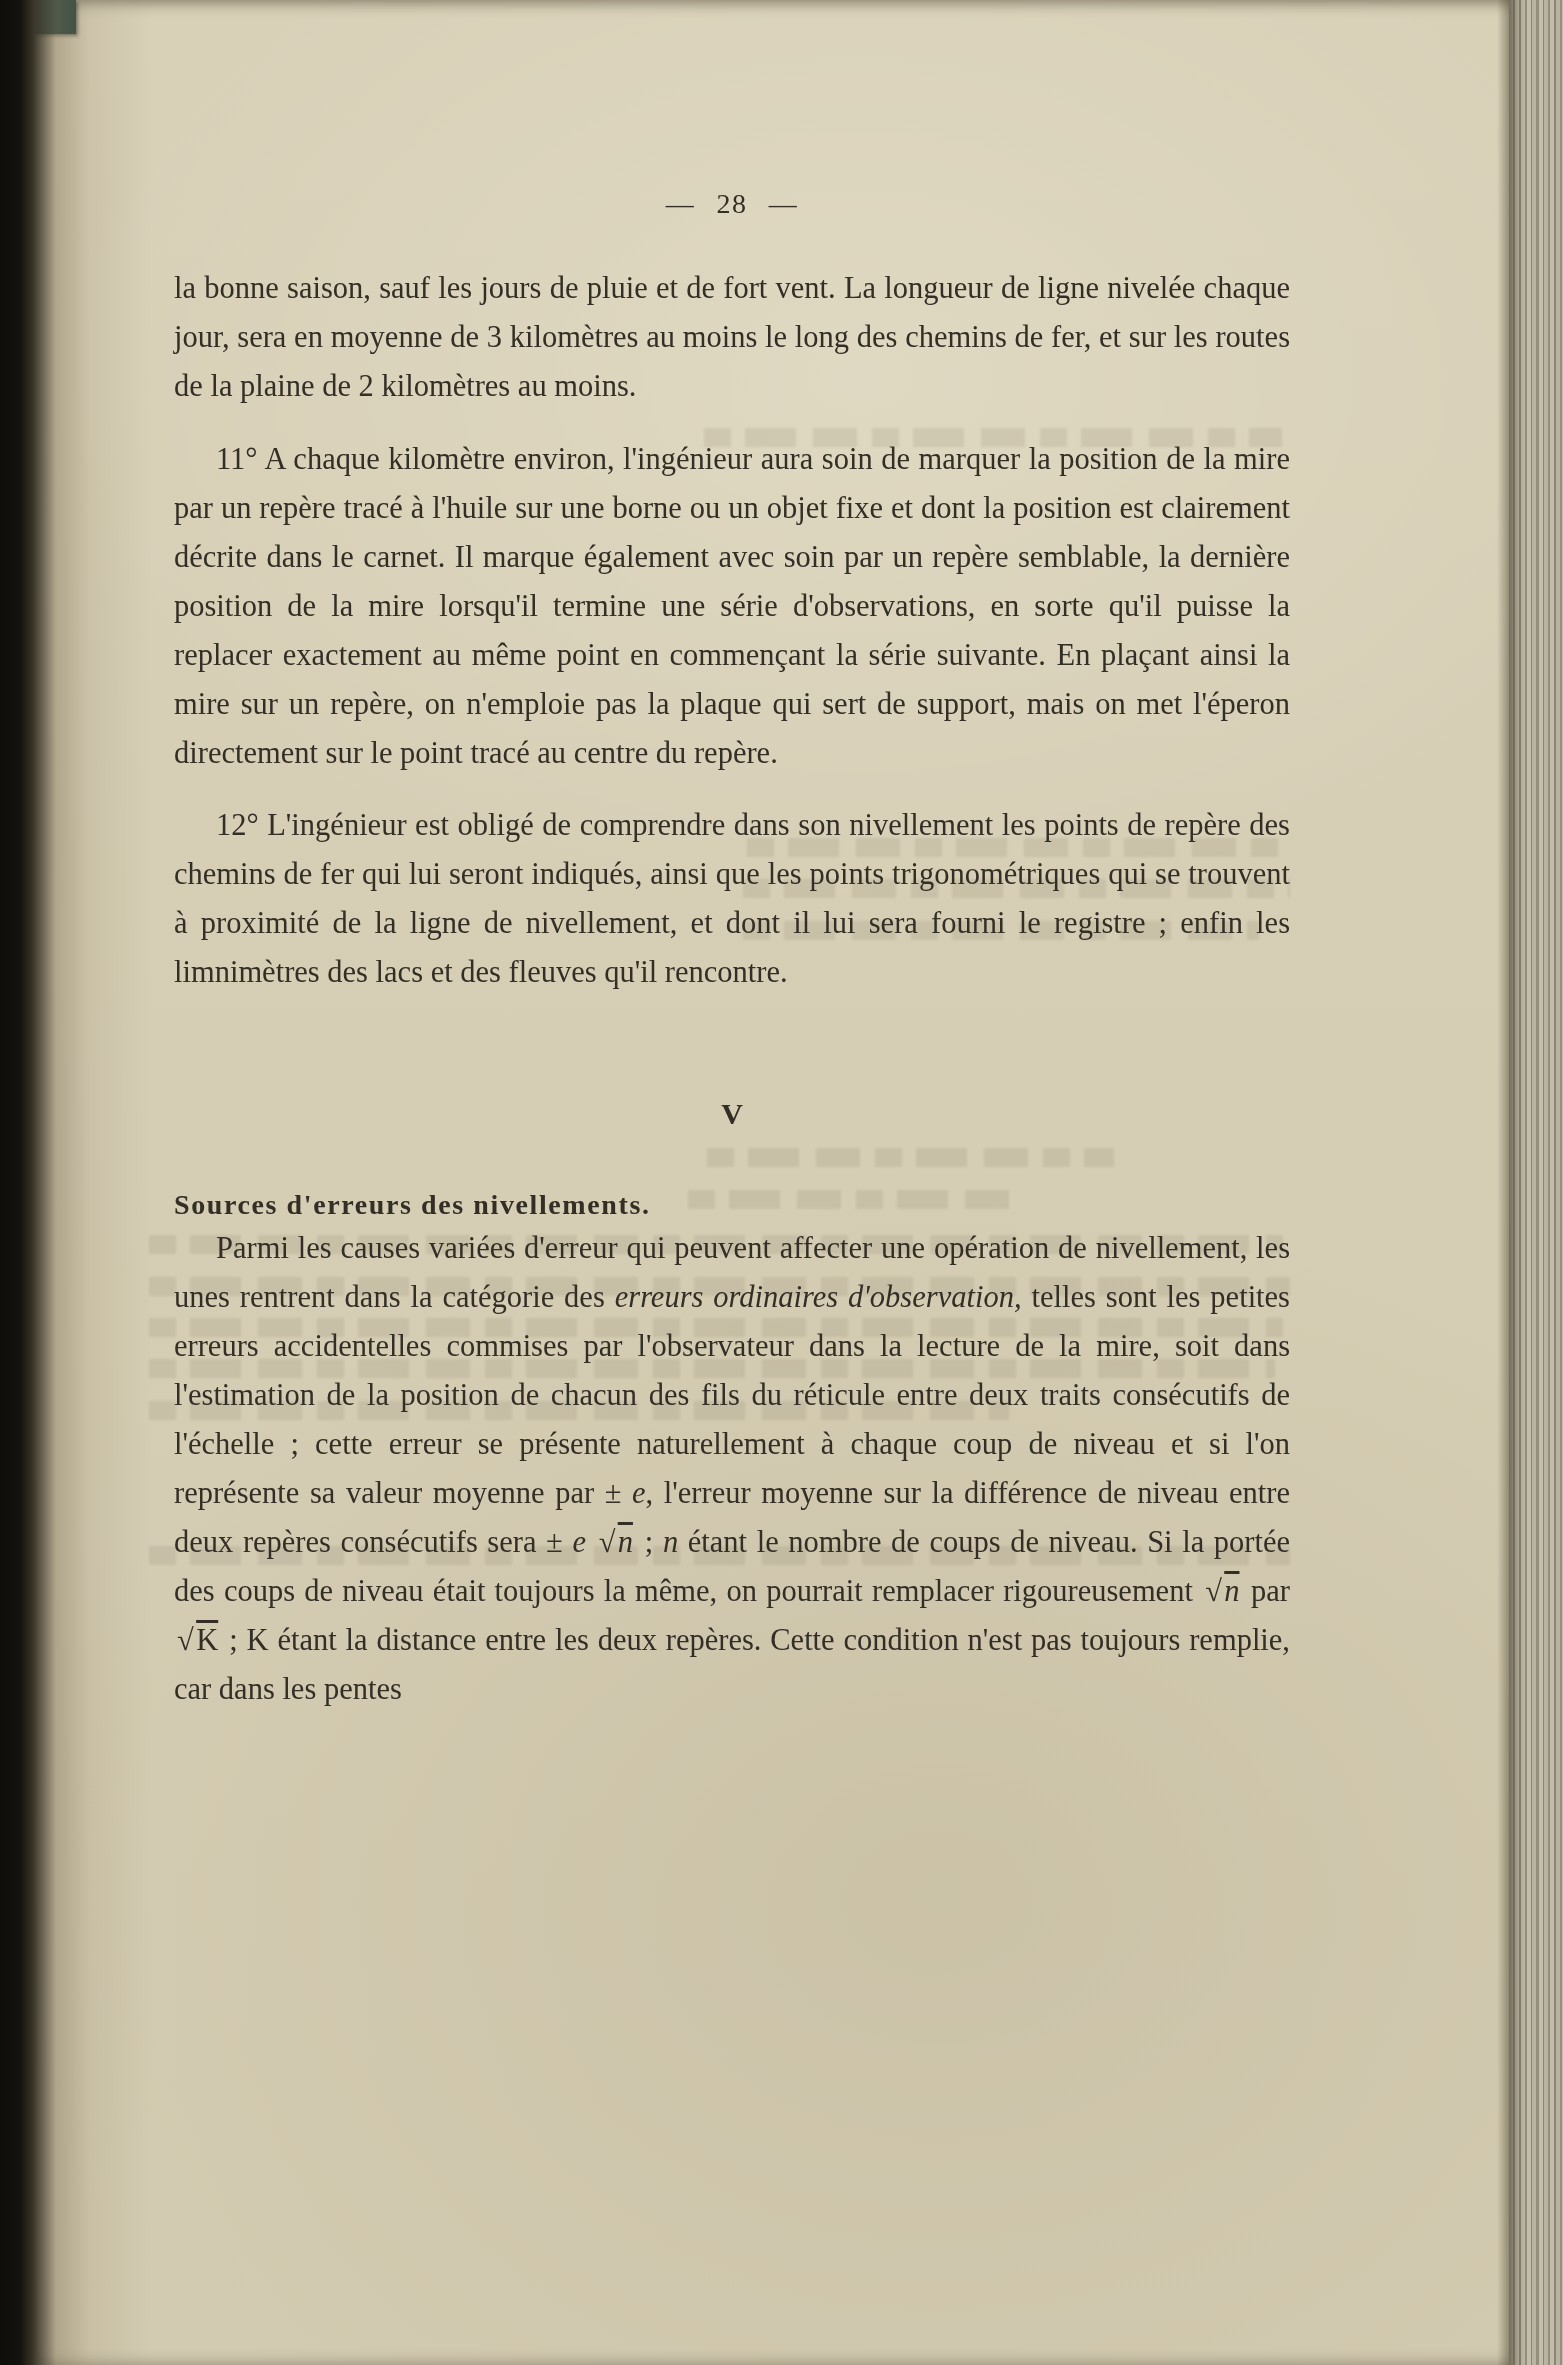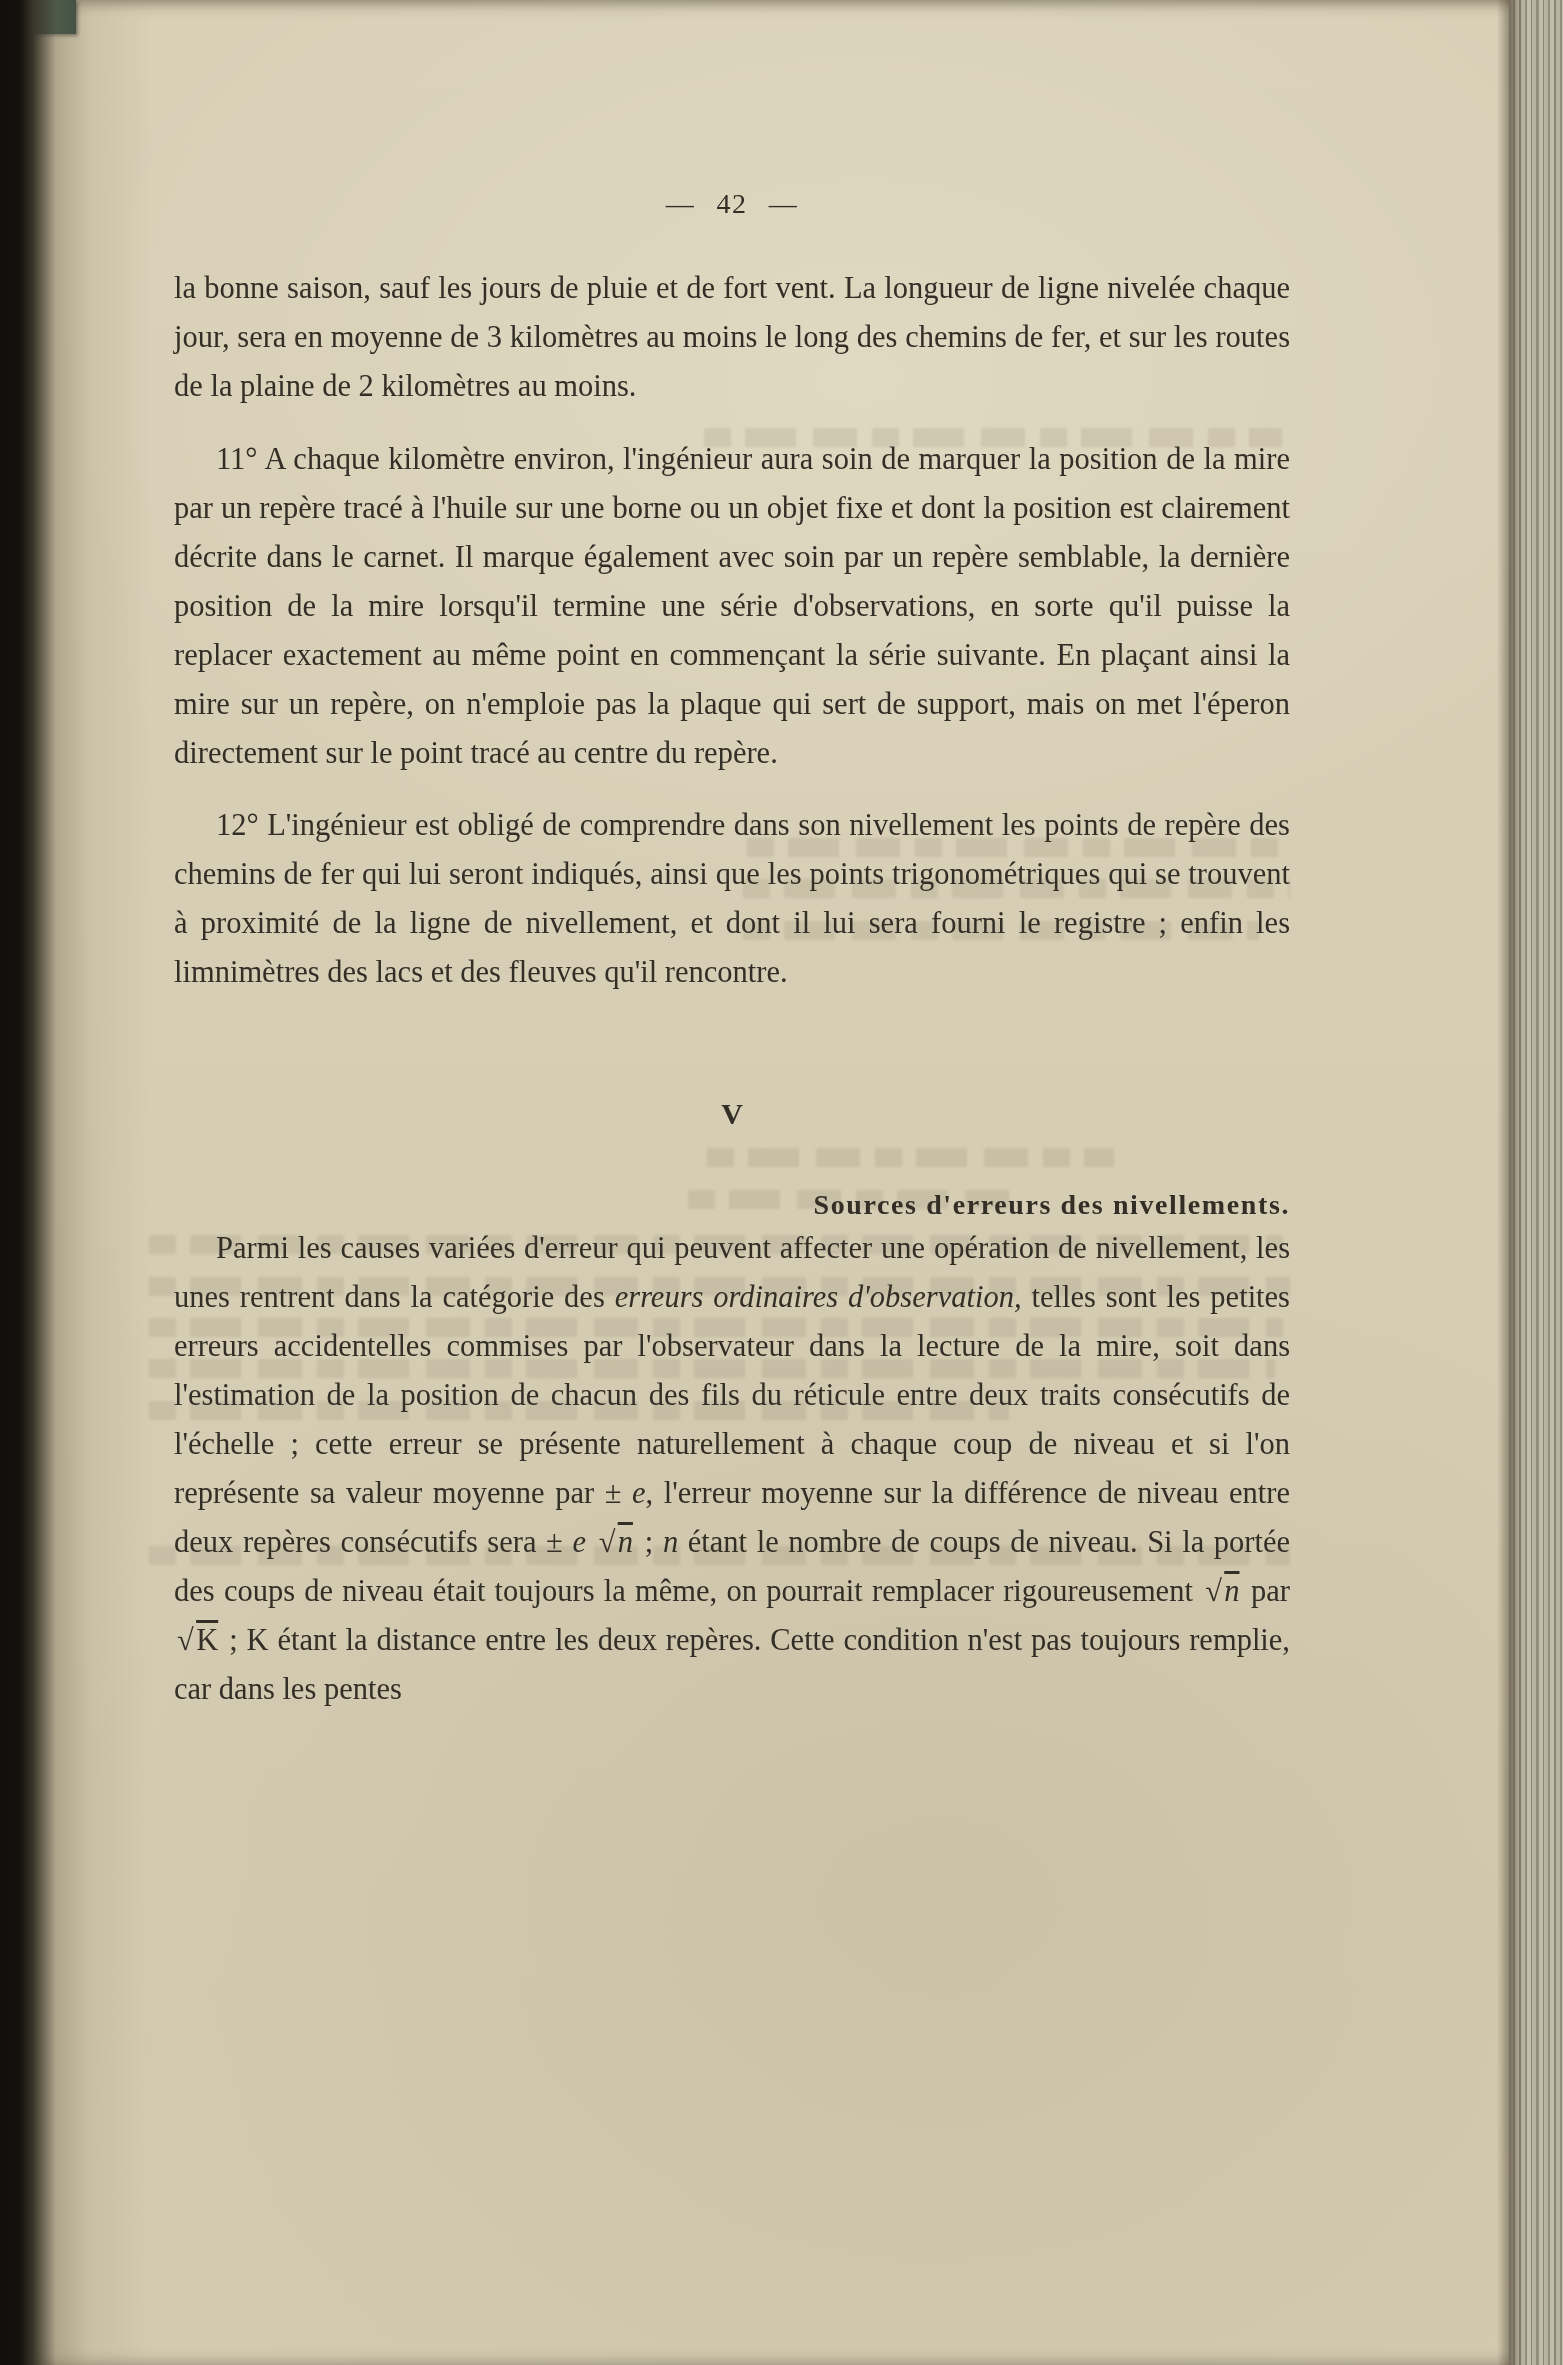--- a/index.html
+++ b/index.html
@@ -64,21 +64,21 @@
   .para{margin:0 0 23.5px 0;}
   .para.indent{text-indent:42px;}
   .it{font-style:italic;}
   .sqrt{padding-left:3.1px;}
   .radicand{text-decoration:overline;padding:0 2.3px;}
   .numeral{
     text-align:center;font-size:30px;font-weight:700;line-height:49px;
     margin:92px 0 0 0;text-indent:0;
   }
   .heading{
-    text-align:right;font-size:28px;font-weight:700;line-height:38px;
+    text-align:left;font-size:28px;font-weight:700;line-height:38px;
     letter-spacing:1.6px;margin:48px 0 0 0;text-indent:0;
   }
   .after-block{}
 </style>
 </head>
 <body>
 
 <div class="scan">
 
   <div class="corner"></div>
@@ -94,21 +94,21 @@
   <div class="ghost" style="left:688px;top:1190px;width:328px;"></div>
   <div class="ghost" style="left:149px;top:1235px;width:1134px;"></div>
   <div class="ghost" style="left:149px;top:1277px;width:1141px;"></div>
   <div class="ghost" style="left:149px;top:1318px;width:1134px;"></div>
   <div class="ghost" style="left:149px;top:1359px;width:1126px;"></div>
   <div class="ghost" style="left:149px;top:1401px;width:860px;"></div>
   <div class="ghost" style="left:149px;top:1546px;width:1141px;"></div>
 
   <div class="text-col">
 
-    <div class="pagenum">— 42 —</div>
+    <div class="pagenum">— 28 —</div>
 
     <div>
         <p class="para"><span>la bonne saison, sauf les jours de pluie et de fort vent. La longueur de ligne nivelée chaque jour, sera en moyenne de 3 kilomètres au moins le long des chemins de fer, et sur les routes de la plaine de 2 kilomètres au moins.</span></p>
         <p class="para indent"><span>11° A chaque kilomètre environ, l'ingénieur aura soin de marquer la position de la mire par un repère tracé à l'huile sur une borne ou un objet fixe et dont la position est clairement décrite dans le carnet. Il marque également avec soin par un repère semblable, la dernière position de la mire lorsqu'il termine une série d'observations, en sorte qu'il puisse la replacer exactement au même point en commençant la série suivante. En plaçant ainsi la mire sur un repère, on n'emploie pas la plaque qui sert de support, mais on met l'éperon directement sur le point tracé au centre du repère.</span></p>
         <p class="para indent"><span>12° L'ingénieur est obligé de comprendre dans son nivellement les points de repère des chemins de fer qui lui seront indiqués, ainsi que les points trigonométriques qui se trouvent à proximité de la ligne de nivellement, et dont il lui sera fourni le registre ; enfin les limnimètres des lacs et des fleuves qu'il rencontre.</span></p>
       </div>
 
     <div class="numeral">V</div>
 
     <div class="heading">Sources d'erreurs des nivellements.</div>

